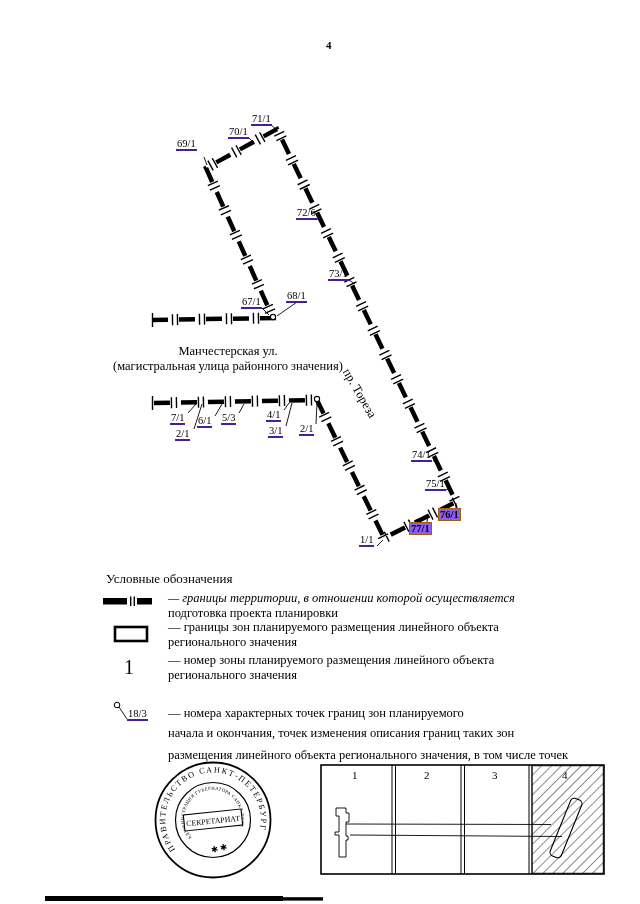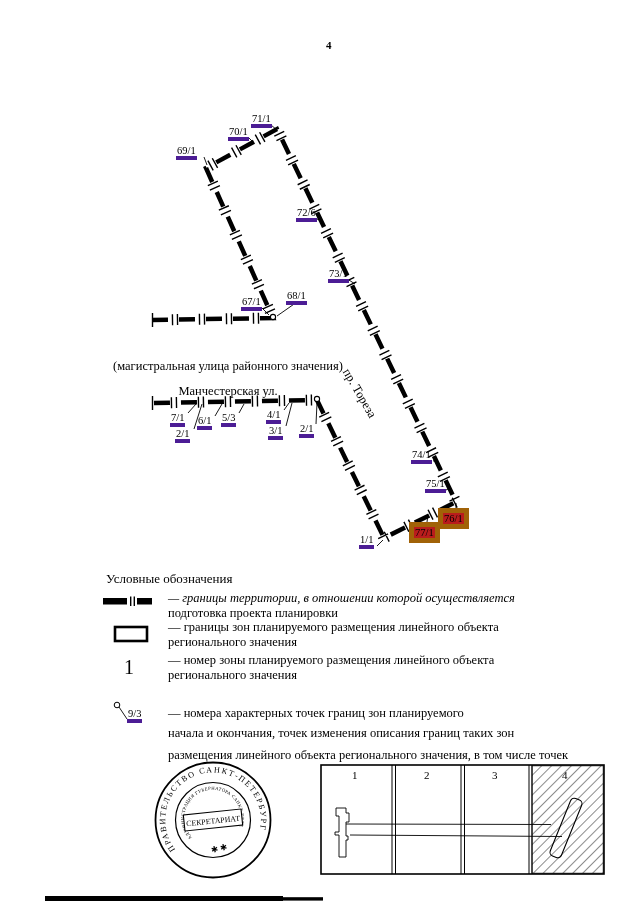--- a/index.html
+++ b/index.html
@@ -5,22 +5,22 @@
   html,body{margin:0;padding:0;background:#888;}
   #page{position:relative;width:640px;height:904px;background:#fff;overflow:hidden;
         font-family:"Liberation Serif","DejaVu Serif",serif;color:#000;}
   #linework{position:absolute;left:0;top:0;z-index:0;}
   .txt{position:absolute;z-index:2;white-space:nowrap;}
   
   .bbar{fill:none;stroke:#000;stroke-width:4.5;stroke-dasharray:16 11;}
   .btick{fill:none;stroke:#000;stroke-width:11;stroke-dasharray:1.4 3.6 1.4 20.6;stroke-dashoffset:7.2;}
   .leader{stroke:#000;stroke-width:0.9;fill:none;}
   .pt-label{position:absolute;z-index:2;font-size:10.5px;line-height:11px;
-            border-bottom:4px solid #4c1d95;padding:0 1px;}
-  .pt-label.boxed{border:5px solid #a16207;background:#b91c1c;}
+            border-bottom:2px solid #4c1d95;padding:0 1px;}
+  .pt-label.boxed{border:1px solid #a16207;background:#8b5cf6;font-weight:bold;}
   .legend-line{position:absolute;z-index:2;font-size:12.5px;line-height:13px;}
   .panel-num{position:absolute;z-index:2;font-size:11px;}
   .street{font-size:12.5px;}
 </style>
 </head>
 <body>
 
 <div id="page">
 
   <svg id="linework" width="640" height="904" viewBox="0 0 640 904">
@@ -114,53 +114,53 @@
     </g>
 
     <g>
       <rect x="45" y="896" width="238" height="5" fill="#000"></rect>
       <rect x="283" y="897.2" width="40" height="3.4" fill="#000"></rect>
     </g>
   </svg>
 
   <div class="txt" style="left:326px;top:39px;font-weight:bold;font-size:11px;">4</div>
 
-  <div class="pt-label" style="left:176px;top:145px;text-align:center;">69/1</div>
+  <div class="pt-label" style="left:176px;top:138px;text-align:center;">69/1</div>
   <div class="pt-label" style="left:228px;top:126px;">70/1</div>
   <div class="pt-label" style="left:251px;top:113px;">71/1</div>
   <div class="pt-label" style="left:296px;top:207px;">72/6</div>
   <div class="pt-label" style="left:328px;top:268px;">73/1</div>
   <div class="pt-label" style="left:241px;top:296px;">67/1</div>
   <div class="pt-label" style="left:286px;top:290px;">68/1</div>
   <div class="pt-label" style="left:170px;top:412px;">7/1</div>
   <div class="pt-label" style="left:175px;top:428px;">2/1</div>
   <div class="pt-label" style="left:197px;top:415px;">6/1</div>
   <div class="pt-label" style="left:221px;top:412px;">5/3</div>
   <div class="pt-label" style="left:266px;top:409px;">4/1</div>
   <div class="pt-label" style="left:268px;top:425px;">3/1</div>
   <div class="pt-label" style="left:299px;top:423px;">2/1</div>
   <div class="pt-label" style="left:411px;top:449px;">74/1</div>
   <div class="pt-label" style="left:425px;top:478px;">75/1</div>
   <div class="pt-label boxed" style="left:438px;top:508px;">76/1</div>
   <div class="pt-label boxed" style="left:409px;top:522px;">77/1</div>
   <div class="pt-label" style="left:359px;top:534px;">1/1</div>
 
-  <div class="txt street" style="left:78px;top:344px;width:300px;text-align:center;margin-top:40px;">Манчестерская ул.</div>
+  <div class="txt street" style="left:78px;top:344px;width:300px;text-align:center;">Манчестерская ул.</div>
   <div class="txt street" style="left:78px;top:359px;width:300px;text-align:center;">(магистральная улица районного значения)</div>
   <div class="txt street" style="left:352px;top:366px;transform:rotate(60deg);transform-origin:0 0;">пр. Тореза</div>
 
   <div class="legend-line" style="left:106px;top:572px;font-size:13px;">Условные обозначения</div>
   <div class="legend-line" style="left:168px;top:592px;font-style:italic;">— границы территории, в отношении которой осуществляется</div>
   <div class="legend-line" style="left:168px;top:607px;">подготовка проекта планировки</div>
   <div class="legend-line" style="left:168px;top:621px;">— границы зон планируемого размещения линейного объекта</div>
   <div class="legend-line" style="left:168px;top:636px;">регионального значения</div>
   <div class="txt" style="left:124px;top:656px;font-size:20px;">1</div>
   <div class="legend-line" style="left:168px;top:654px;">— номер зоны планируемого размещения линейного объекта</div>
   <div class="legend-line" style="left:168px;top:669px;">регионального значения</div>
-  <div class="pt-label" style="left:127px;top:708px;">9/3</div>
+  <div class="pt-label" style="left:127px;top:708px;">18/3</div>
   <div class="legend-line" style="left:168px;top:699px;margin-top:8px;">— номера характерных точек границ зон планируемого</div>
   <div class="legend-line" style="left:168px;top:713px;margin-top:36px;">размещения линейного объекта регионального значения, в том числе точек</div>
   <div class="legend-line" style="left:168px;top:727px;">начала и окончания, точек изменения описания границ таких зон</div>
 
   <div class="panel-num" style="left:352px;top:769px;">1</div>
   <div class="panel-num" style="left:424px;top:769px;">2</div>
   <div class="panel-num" style="left:492px;top:769px;">3</div>
   <div class="panel-num" style="left:562px;top:769px;">4</div>
 
 </div>

